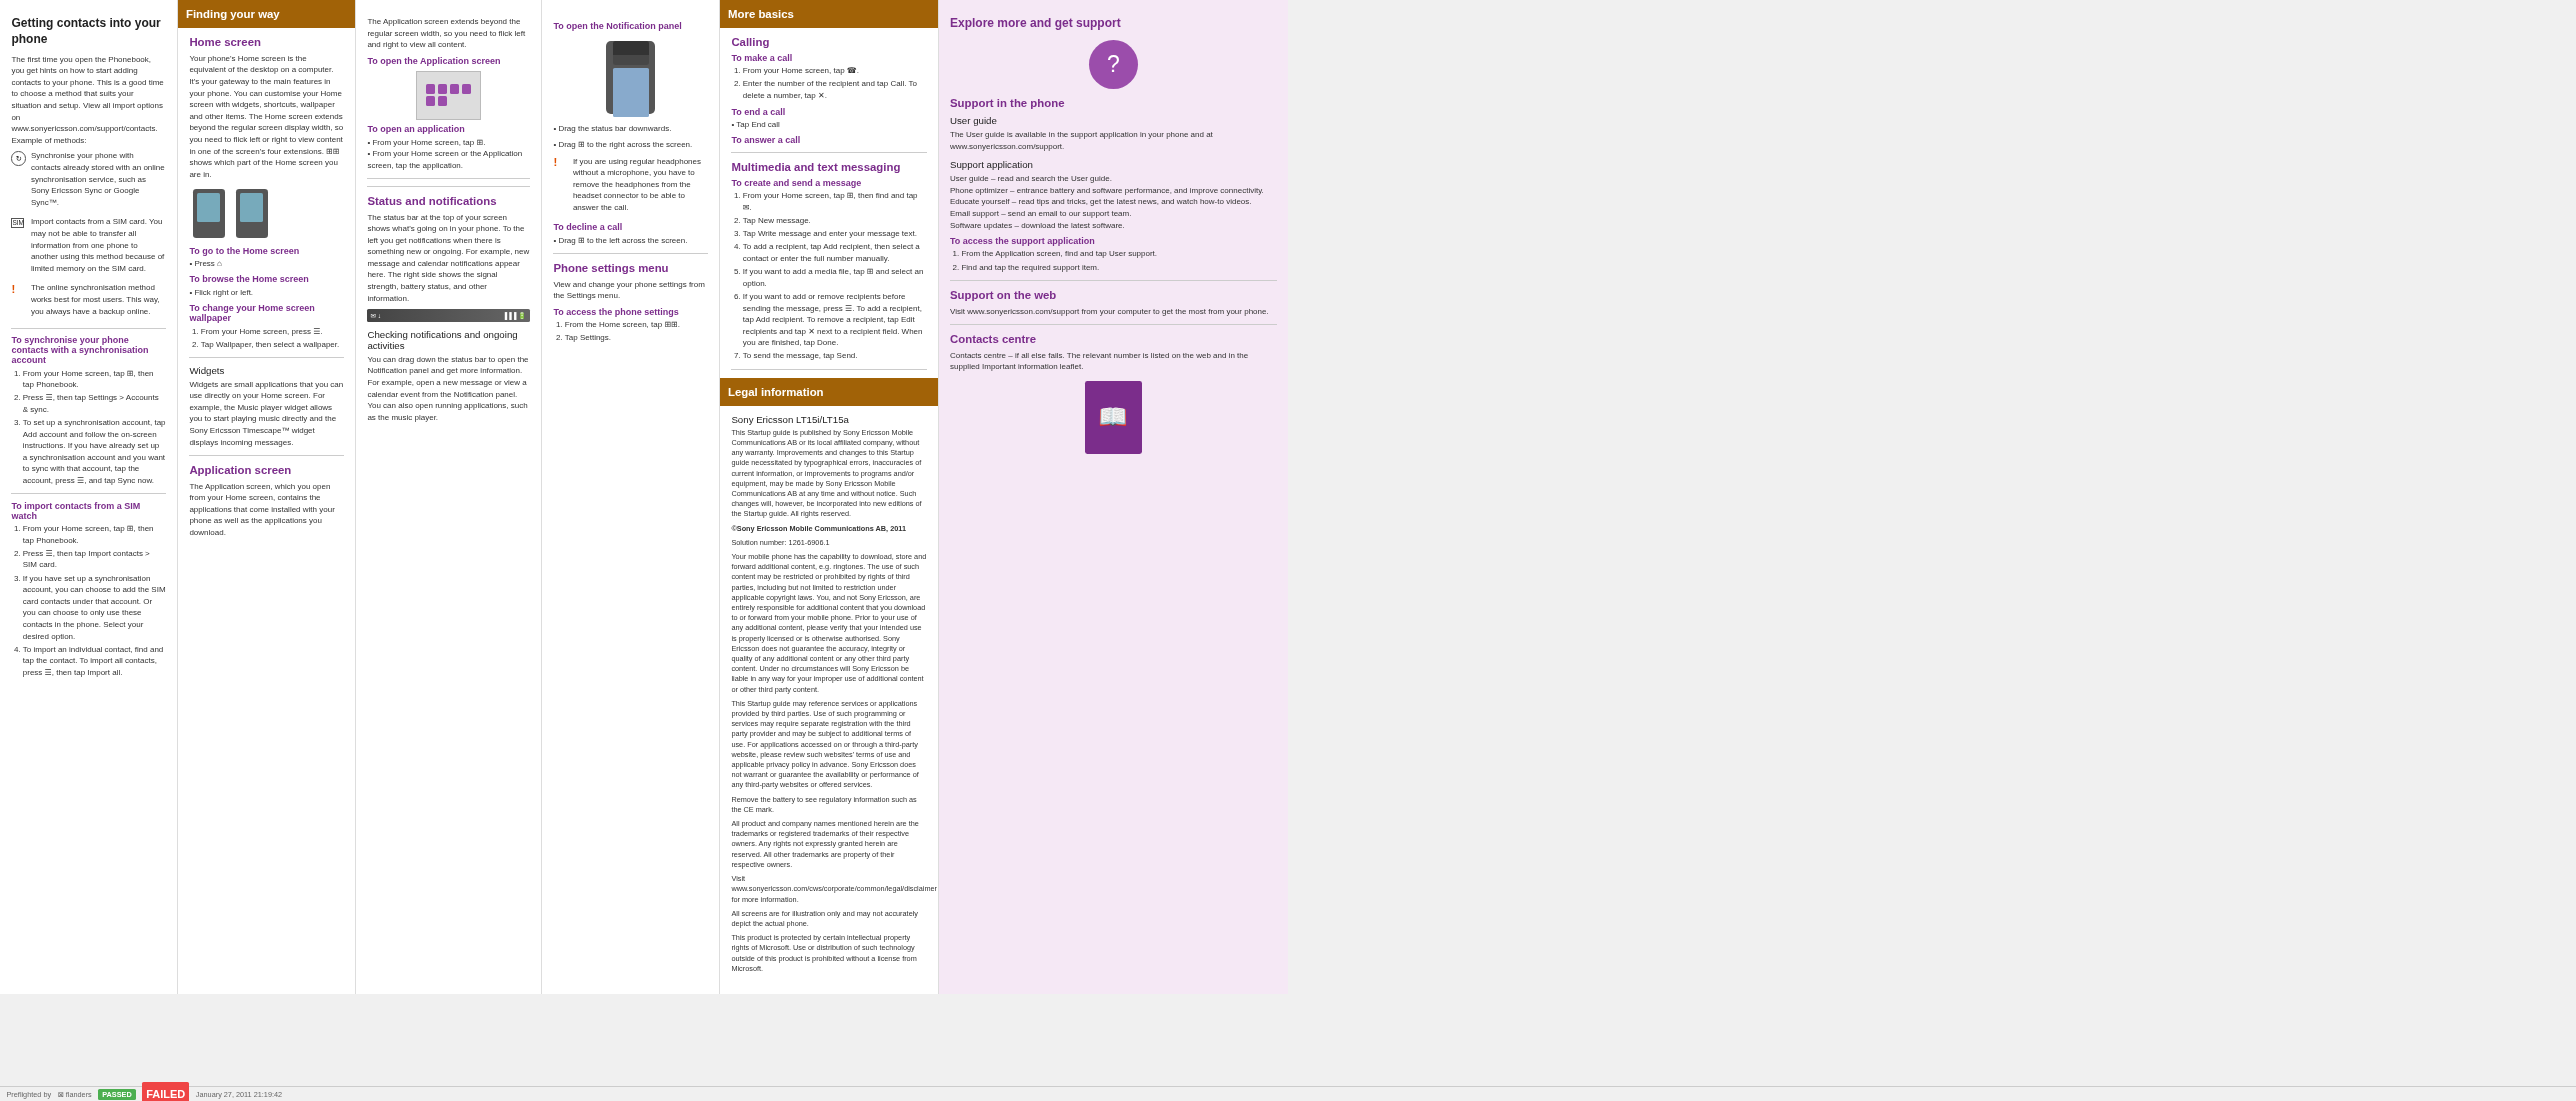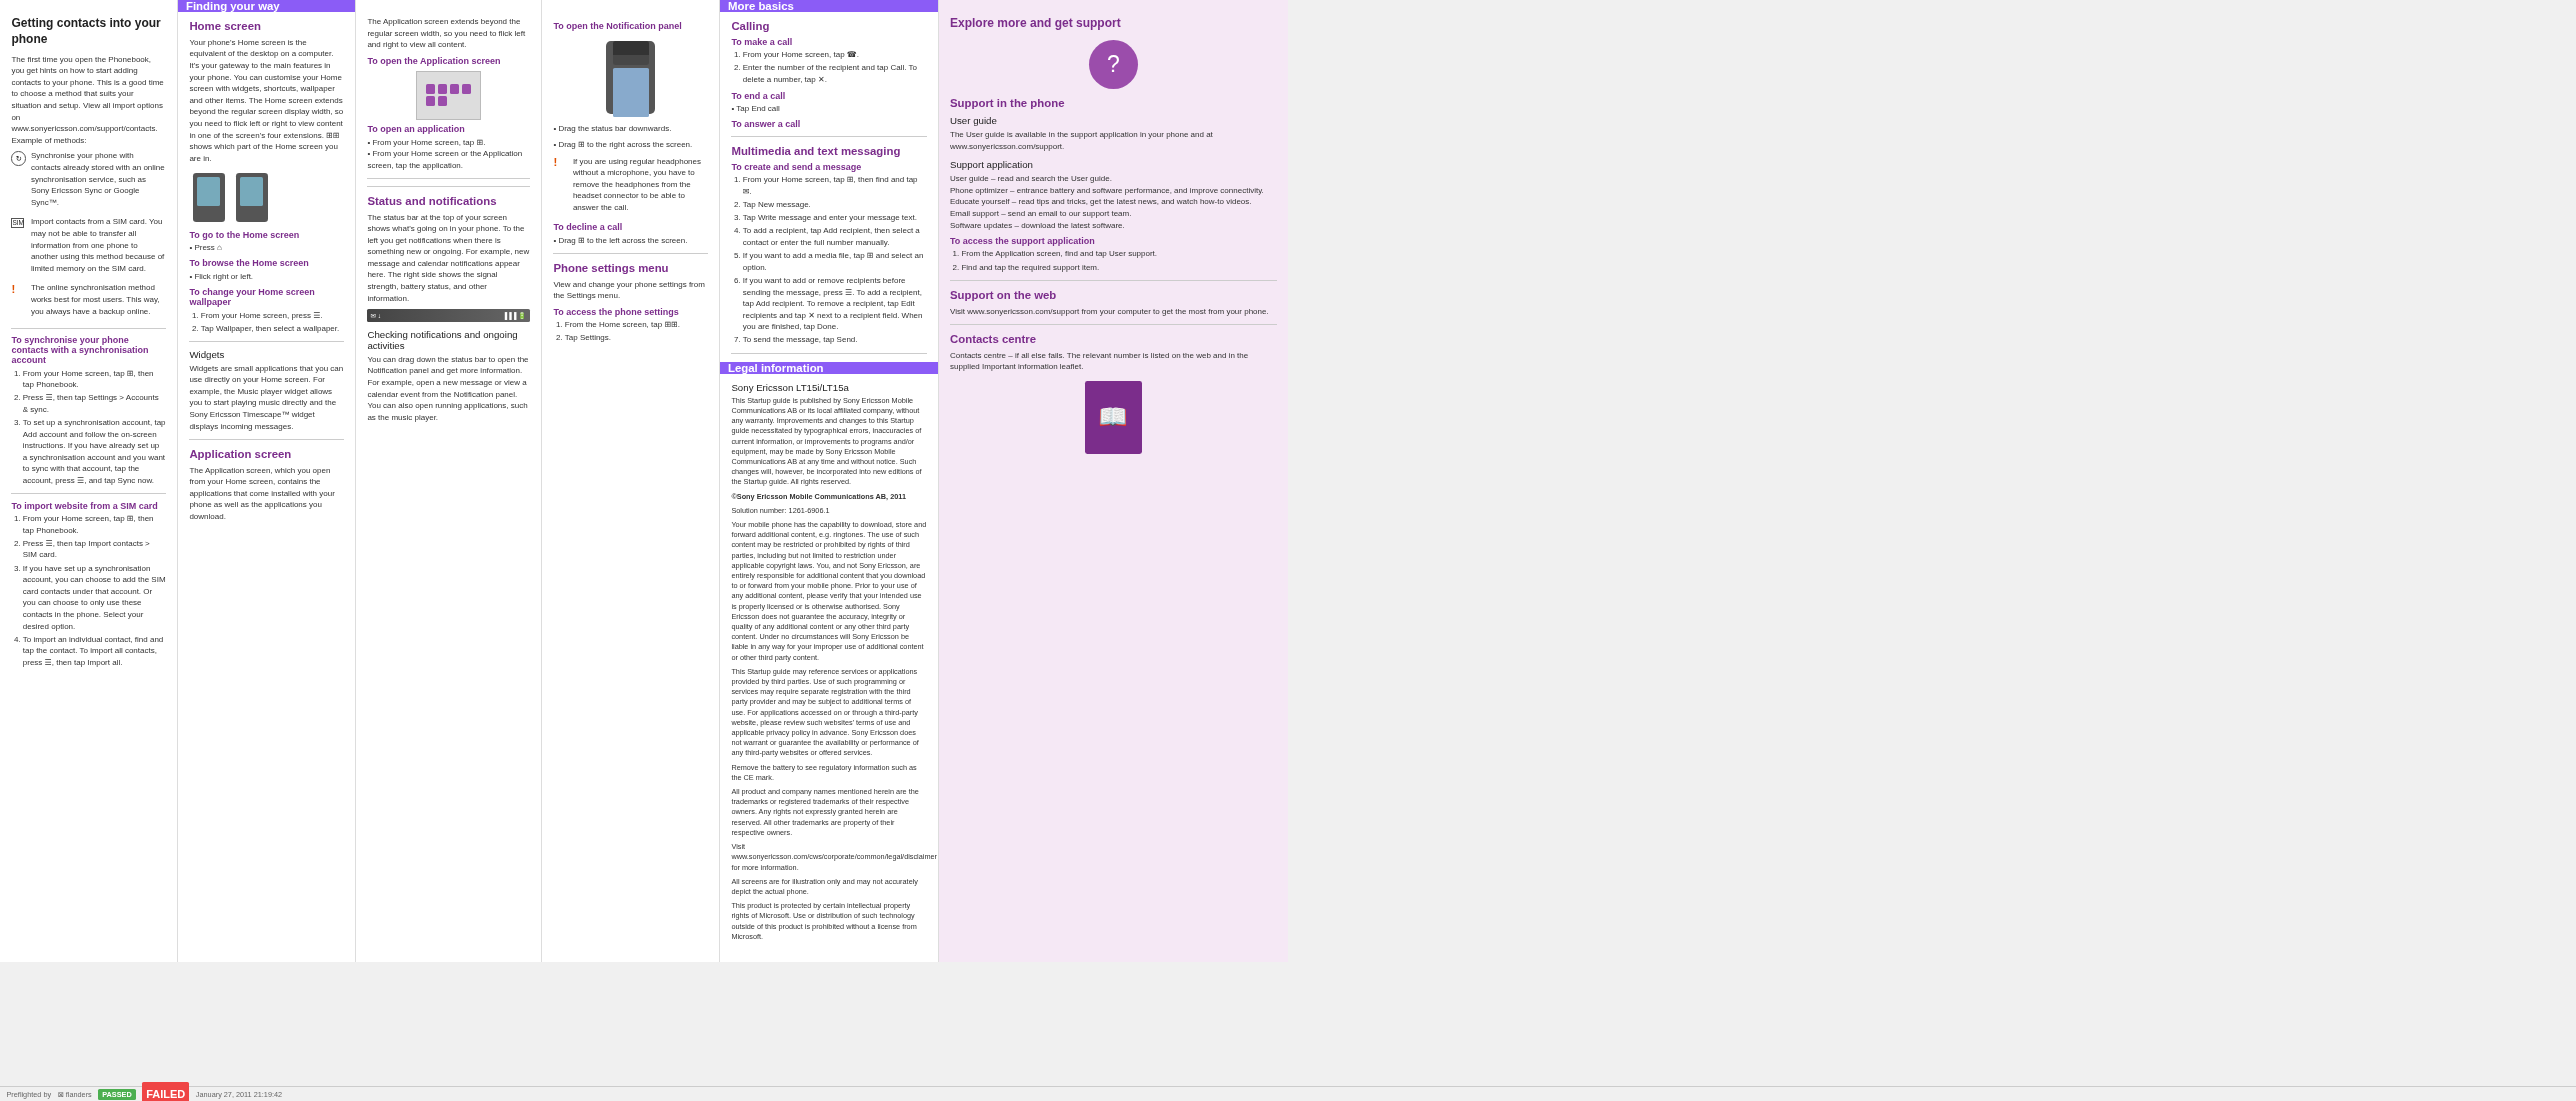--- a/index.html
+++ b/index.html
@@ -58,25 +58,25 @@
       margin-top: 4.9px;
     }
     p {
       font-size: 8px;
       line-height: 1.45;
       margin-bottom: 4px;
       color: #333;
     }
     .bold-text { font-weight: bold; }
     .purple-heading {
-      background-color: #8b5cf6;
+      background-color: #a16207;
       color: white;
       font-size: 11.4px;
       font-weight: bold;
-      padding: 0 8px;
+      padding: 8px 8px;
       margin: -16px -11.4px 8px -11.4px;
       display: block;
     }
     .icon-circle {
       display: inline-block;
       width: 14.6px;
       height: 14.6px;
       border-radius: 50%;
       border: 1.2px solid #555;
       text-align: center;
@@ -308,21 +308,21 @@
 
     <h4 class="sub-sub-sub-title">To synchronise your phone contacts with a synchronisation account</h4>
     <ol class="steps">
       <li><span>From your Home screen, tap ⊞, then tap Phonebook.</span></li>
       <li><span>Press ☰, then tap Settings &gt; Accounts &amp; sync.</span></li>
       <li><span>To set up a synchronisation account, tap Add account and follow the on-screen instructions. If you have already set up a synchronisation account and you want to sync with that account, tap the account, press ☰, and tap Sync now.</span></li>
     </ol>
 
     <hr class="section-divider">
 
-    <h4 class="sub-sub-sub-title">To import website from a SIM card</h4>
+    <h4 class="sub-sub-sub-title">To import contacts from a SIM watch</h4>
     <ol class="steps">
       <li><span>From your Home screen, tap ⊞, then tap Phonebook.</span></li>
       <li><span>Press ☰, then tap Import contacts &gt; SIM card.</span></li>
       <li><span>If you have set up a synchronisation account, you can choose to add the SIM card contacts under that account. Or you can choose to only use these contacts in the phone. Select your desired option.</span></li>
       <li><span>To import an individual contact, find and tap the contact. To import all contacts, press ☰, then tap Import all.</span></li>
     </ol>
   </div>
 
   <div class="col col-2">
 

